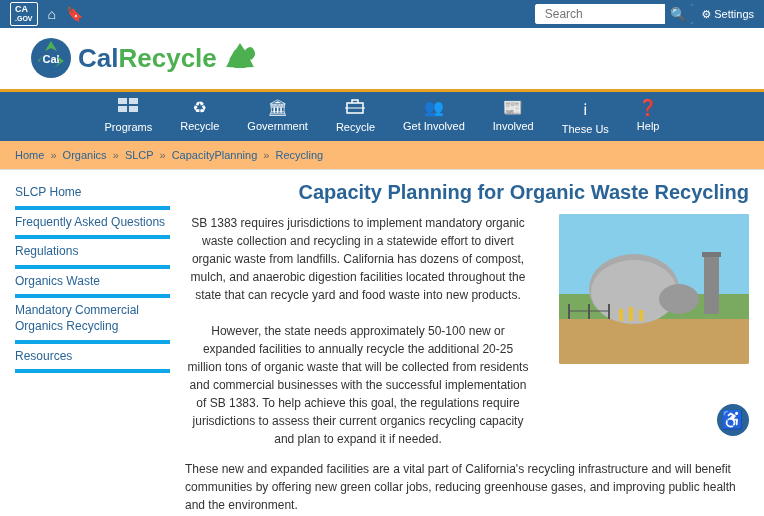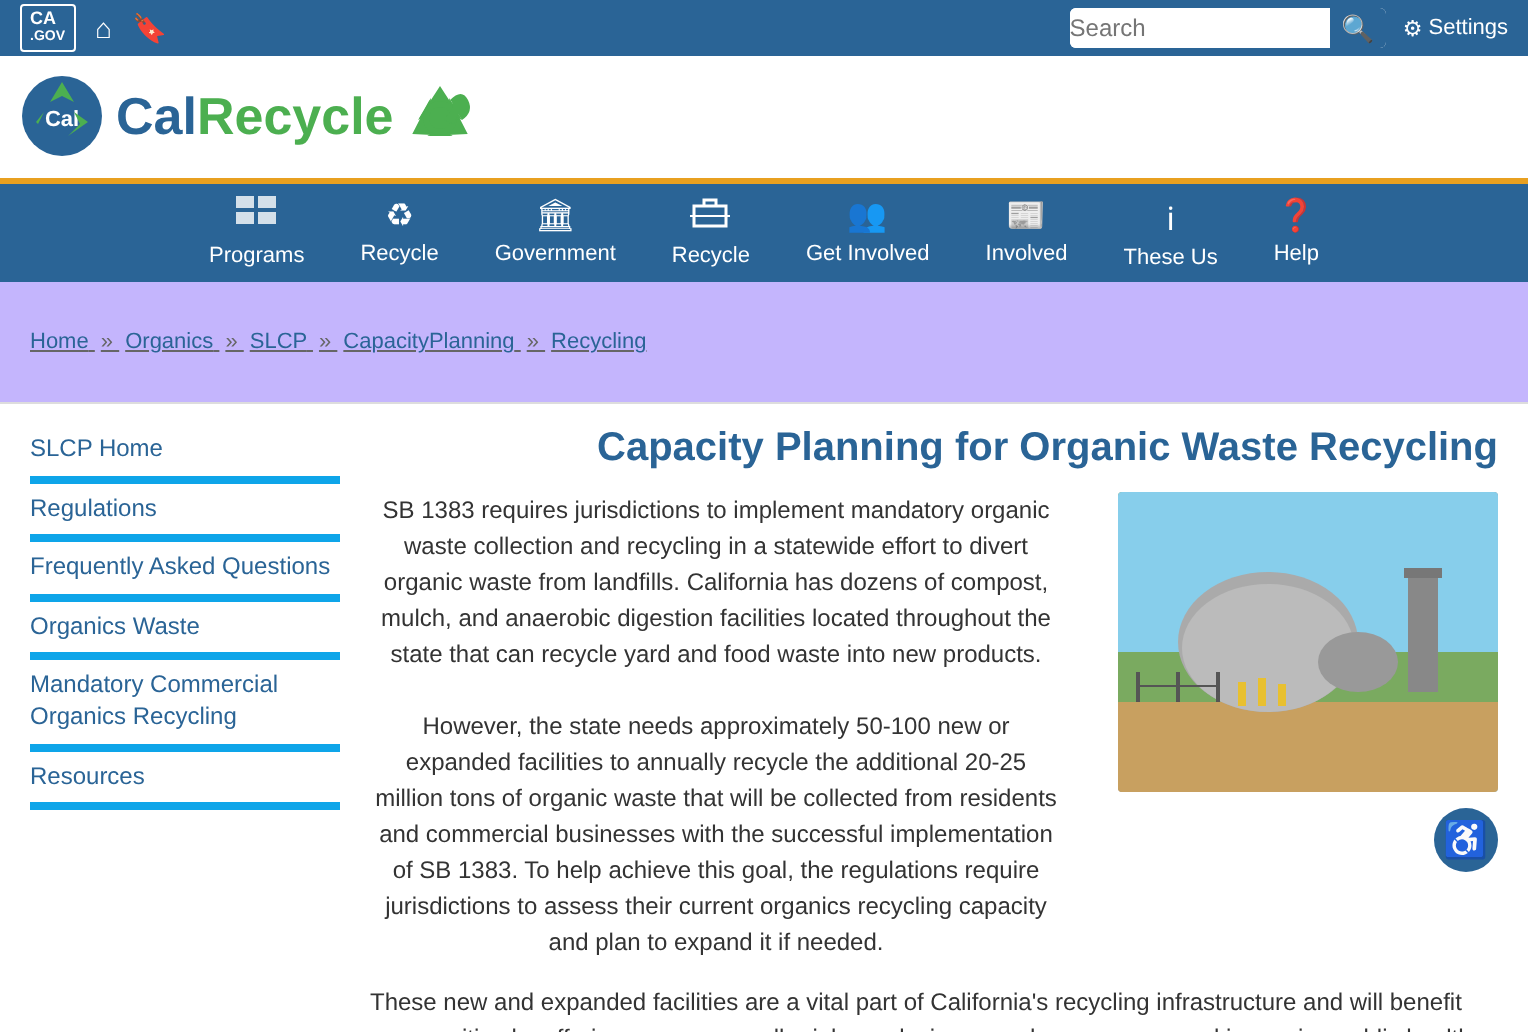--- a/index.html
+++ b/index.html
@@ -30,21 +30,21 @@
     .search-box {
       display: flex;
       align-items: center;
       background: #fff;
       border-radius: 3px;
       overflow: hidden;
     }
     .search-box input {
       border: none;
       outline: none;
-      padding: 2px 0;
+      padding: 2px 10px;
       font-size: 12px;
       width: 130px;
       height: 20px;
     }
     .search-box button {
       background: #2a6496;
       border: none;
       color: #fff;
       padding: 2px 6px;
       cursor: pointer;
@@ -55,21 +55,21 @@
       font-size: 11px;
       cursor: pointer;
       display: flex;
       align-items: center;
       gap: 3px;
     }
 
     
     .site-header {
       background: #fff;
-      padding: 8px 9px;
+      padding: 8px 29px;
       display: flex;
       align-items: center;
       border-bottom: 3px solid #e8a020;
     }
     .logo-area { display: flex; align-items: center; gap: 5px; }
     .logo-icon {
       width: 45px;
       height: 45px;
     }
 
@@ -88,26 +88,25 @@
       color: #fff;
       cursor: pointer;
       font-size: 11px;
       gap: 3px;
       text-decoration: none;
     }
     .nav-icon { font-size: 16px; }
 
     
     .breadcrumb {
-      padding: 24px 15px;
+      padding: 8px 15px;
       font-size: 11px;
       color: #666;
       border-bottom: 1px solid #ddd;
-      background: #c4b5fd;
-      text-decoration: underline;
+      background: #fdba74;
     }
     .breadcrumb a { color: #2a6496; text-decoration: none; }
     .breadcrumb span { color: #666; margin: 0 3px; }
 
     
     .main-content {
       display: flex;
       padding: 10px 15px;
       gap: 15px;
     }
@@ -292,24 +291,24 @@
 </div>
 
 <div class="main-content">
 
   <aside class="sidebar">
     <ul class="sidebar-nav">
       <li>
           <a href="#">SLCP Home</a>
         </li>
       <li>
+          <a href="#">Frequently Asked Questions</a>
+        </li>
+      <li>
           <a href="#">Regulations</a>
-        </li>
-      <li>
-          <a href="#">Frequently Asked Questions</a>
         </li>
       <li>
           <a href="#">Organics Waste</a>
         </li>
       <li>
           <a href="#">Mandatory Commercial Organics Recycling</a>
         </li>
       <li>
           <a href="#">Resources</a>
         </li>

